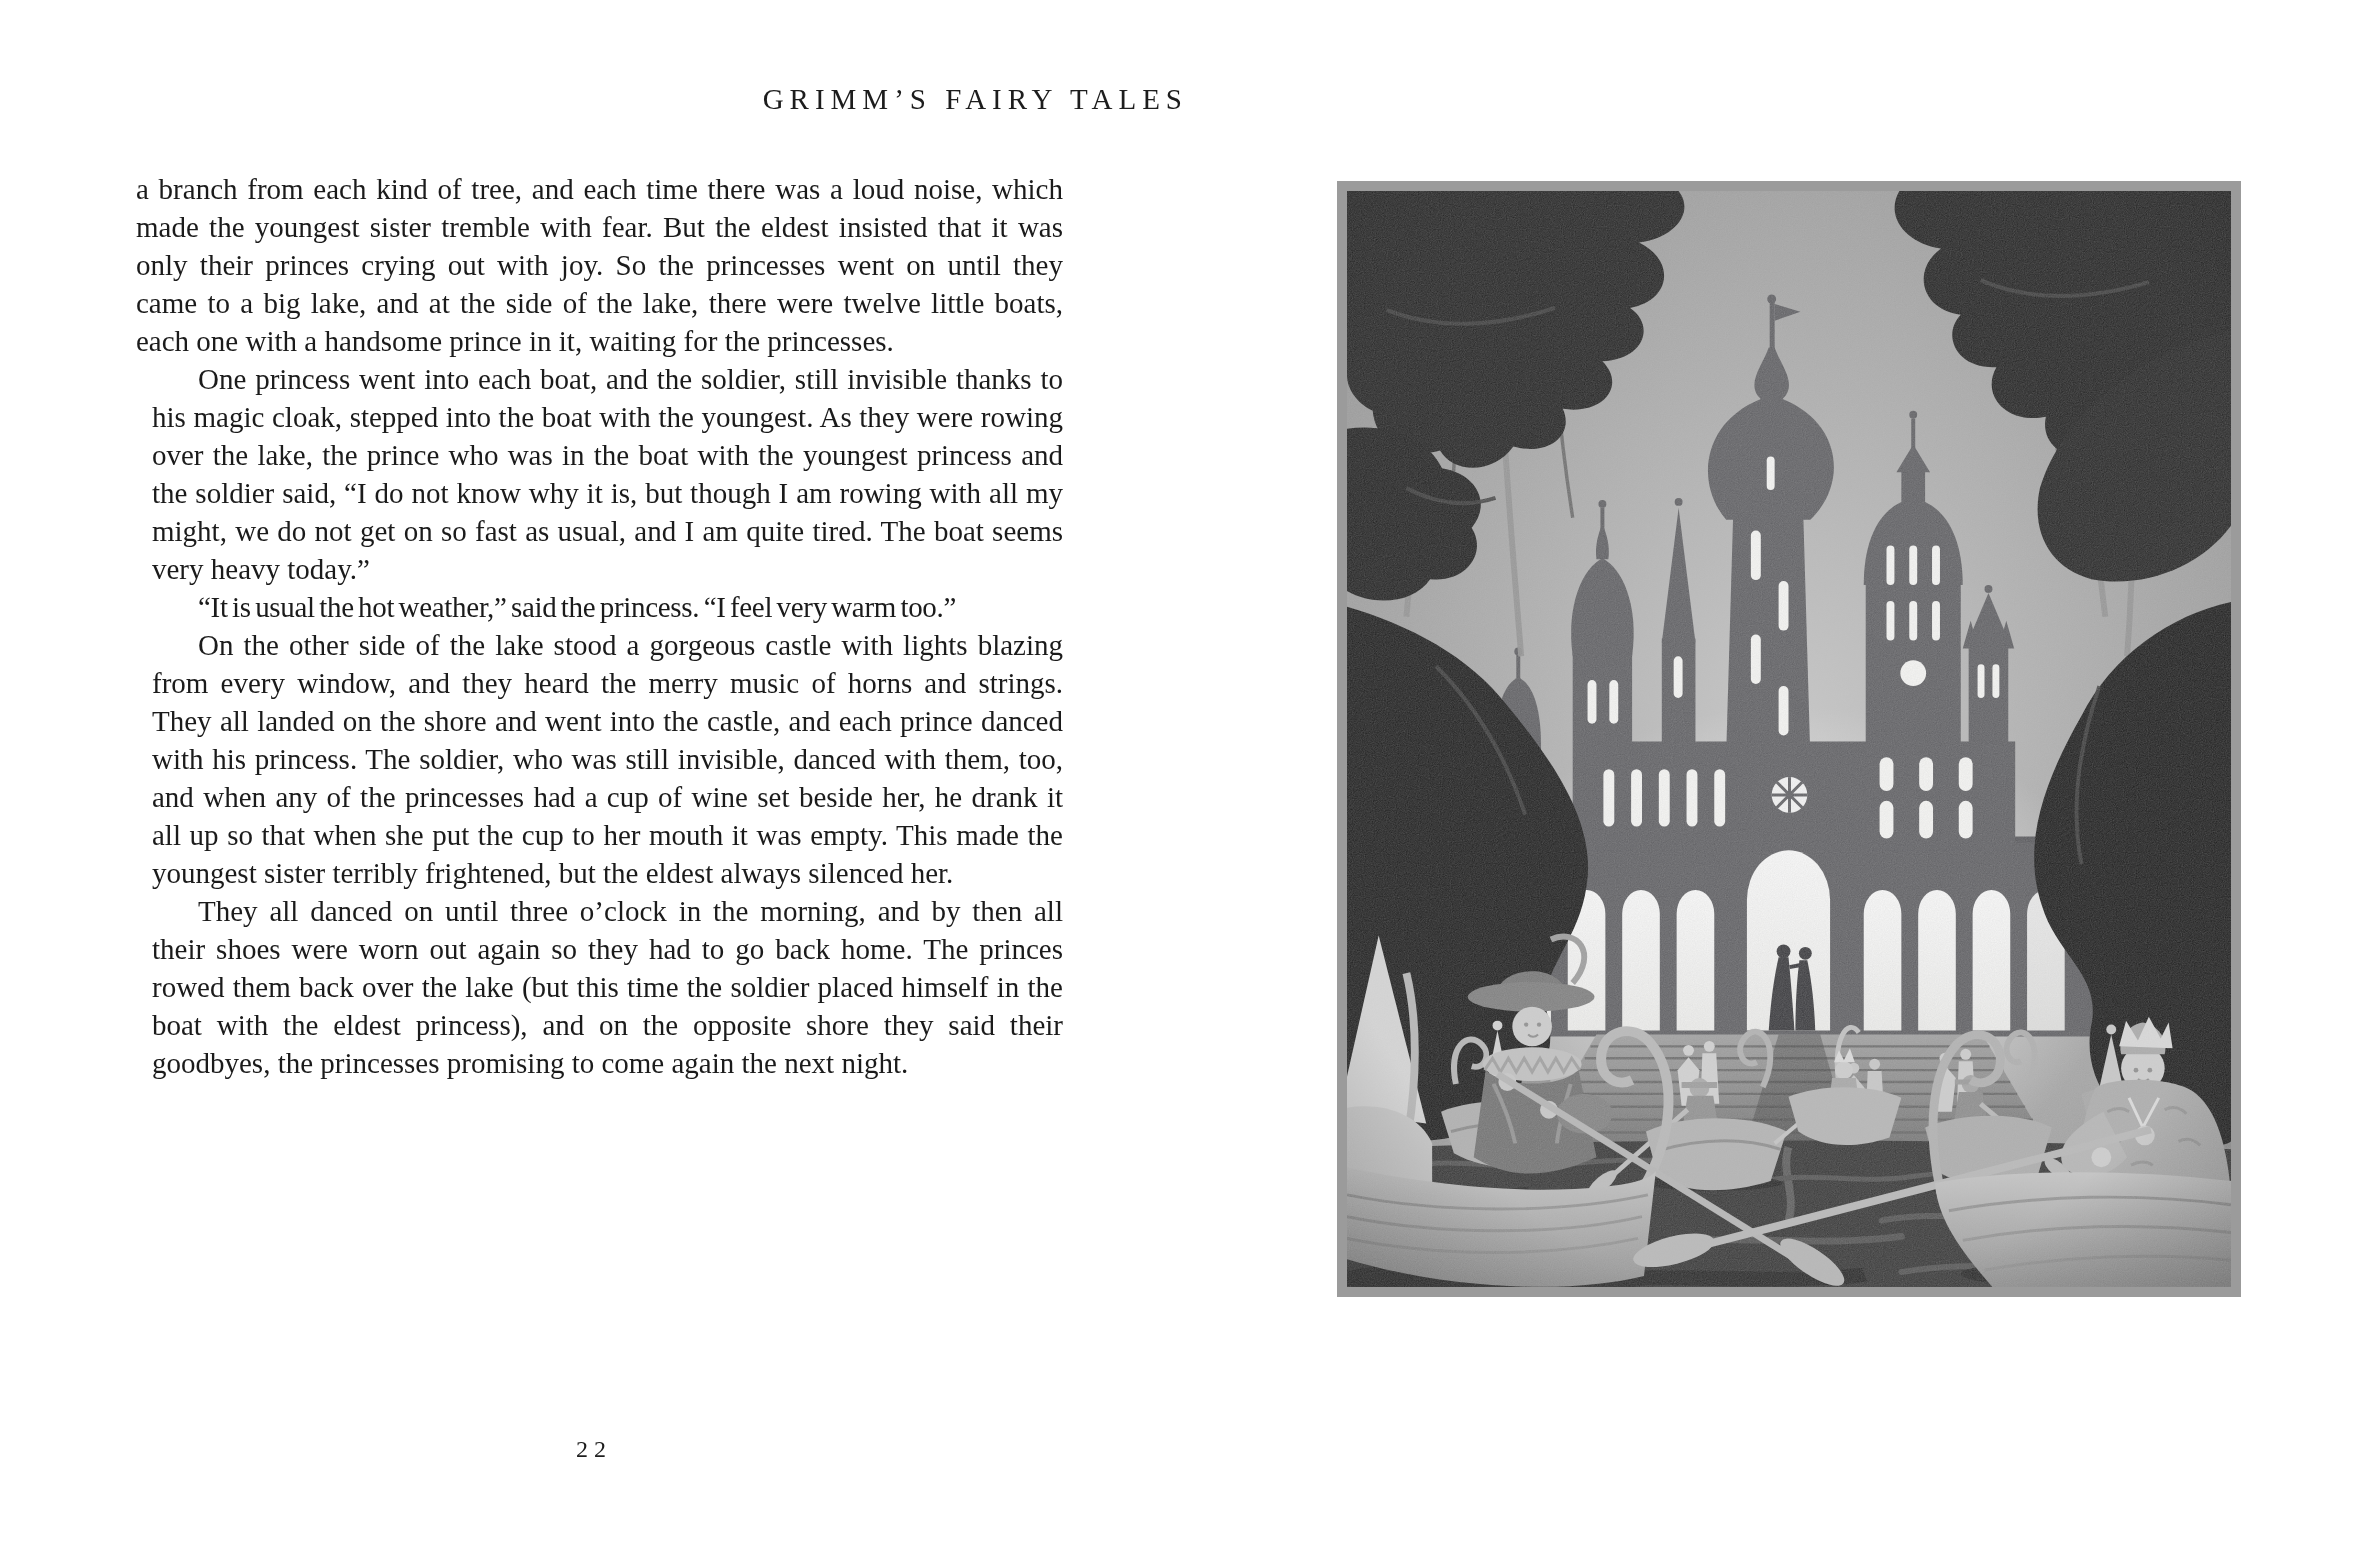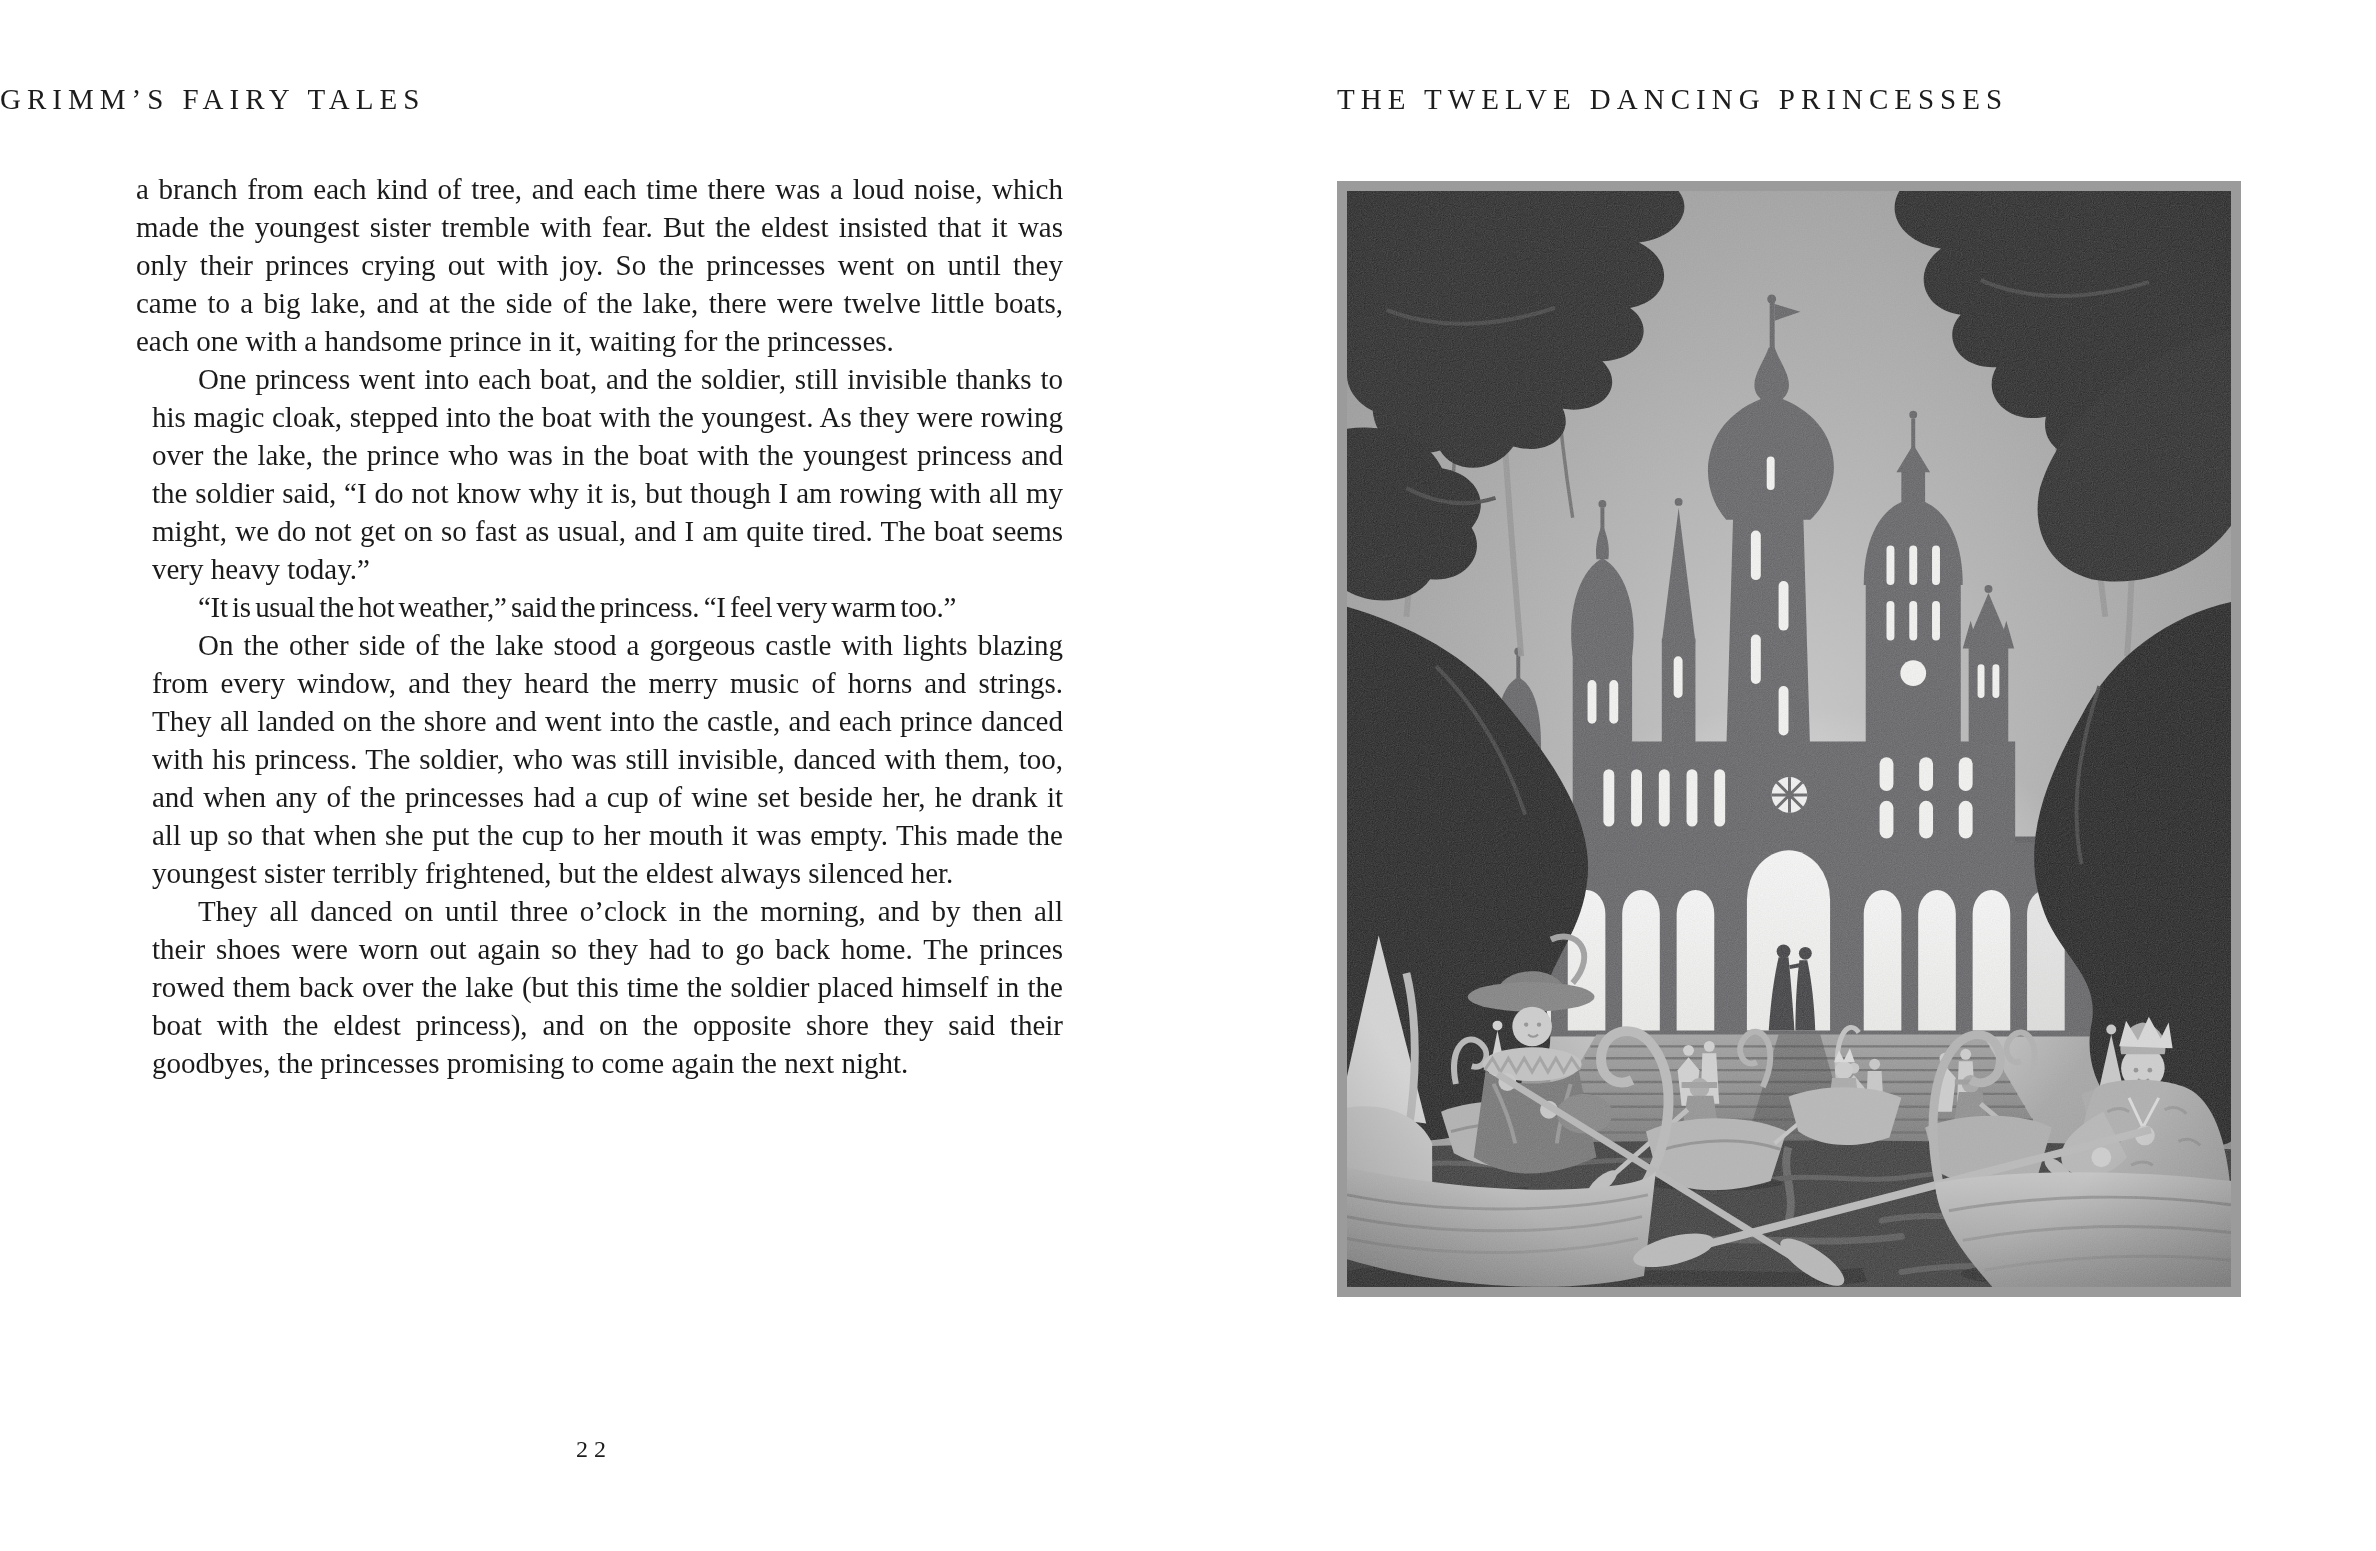--- a/index.html
+++ b/index.html
@@ -1,20 +1,20 @@
 <!DOCTYPE html>
 <html><head>
 <meta charset="utf-8">
 <style>
   html,body{margin:0;padding:0;background:#ffffff;}
   body{width:2376px;height:1551px;overflow:hidden;
        font-family:"Liberation Serif","DejaVu Serif",serif;color:#1b1b1b;}
   .spread{position:relative;width:2376px;height:1551px;background:#ffffff;}
   .running-head{position:absolute;top:83px;font-size:29px;letter-spacing:6px;
-       color:#1d1d1d;text-align:left;white-space:nowrap;}
+       color:#1d1d1d;text-align:right;white-space:nowrap;}
   .running-head.left{left:0;width:1188px;}
   .running-head.right{left:1337px;width:904px;}
   .text-block{position:absolute;left:136px;top:170px;width:927px;
        font-size:29px;line-height:38px;text-align:justify;
        text-justify:inter-word;hyphens:none;}
   .text-block p{margin:0;padding:0;}
   .text-block p.indent{text-indent:46px;margin-left:16px;}
   .text-block p.one-line{letter-spacing:-0.3px;word-spacing:-2.6px;}
   .page-number{position:absolute;top:1436px;left:0;width:1188px;
        text-align:center;font-size:24px;letter-spacing:6px;color:#1d1d1d;}
@@ -22,21 +22,20 @@
        border:10px solid #9b9b9b;background:#8d8d8d;}
   .plate svg{display:block;width:884px;height:1096px;}
 </style>
 </head>
 <body>
 
 <div class="spread">
 
   <div class="running-head left">GRIMM’S FAIRY TALES</div>
 
-  <div class="running-head right">THE TWELVE DANCING PRINCESSES</div>
 
   <div class="text-block">
     <p>a branch from each kind of tree, and each time there was a loud noise, which made the youngest sister tremble with fear. But the eldest insisted that it was only their princes crying out with joy. So the princesses went on until they came to a big lake, and at the side of the lake, there were twelve little boats, each one with a handsome prince in it, waiting for the princesses.</p>
     <p class="indent">One princess went into each boat, and the soldier, still invisible thanks to his magic cloak, stepped into the boat with the youngest. As they were rowing over the lake, the prince who was in the boat with the youngest princess and the soldier said, “I do not know why it is, but though I am rowing with all my might, we do not get on so fast as usual, and I am quite tired. The boat seems very heavy today.”</p>
     <p class="indent one-line">“It is usual the hot weather,” said the princess. “I feel very warm too.”</p>
     <p class="indent">On the other side of the lake stood a gorgeous castle with lights blazing from every window, and they heard the merry music of horns and strings. They all landed on the shore and went into the castle, and each prince danced with his princess. The soldier, who was still invisible, danced with them, too, and when any of the princesses had a cup of wine set beside her, he drank it all up so that when she put the cup to her mouth it was empty. This made the youngest sister terribly frightened, but the eldest always silenced her.</p>
     <p class="indent">They all danced on until three o’clock in the morning, and by then all their shoes were worn out again so they had to go back home. The princes rowed them back over the lake (but this time the soldier placed himself in the boat with the eldest princess), and on the opposite shore they said their goodbyes, the princesses promising to come again the next night.</p>
   </div>
 
   <div class="page-number">22</div>

